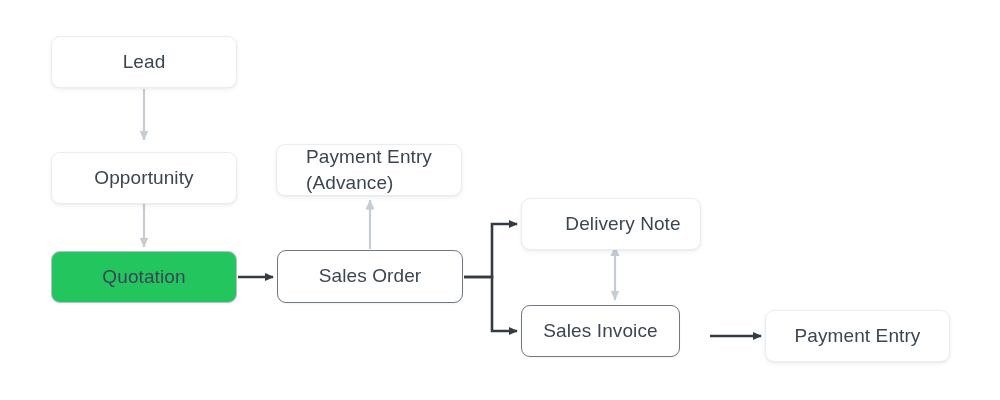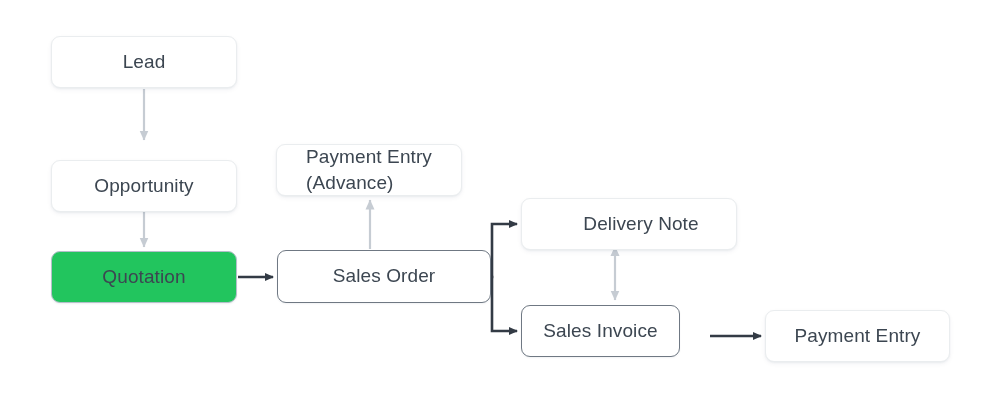--- a/index.html
+++ b/index.html
@@ -106,38 +106,38 @@
 
     <g>
       <path d="M710,336 L761,336" stroke="#333b45" stroke-width="2.6" fill="none" marker-end="url(#arrow-dark)"></path>
     </g>
   </svg>
 
   <div class="node light" style="left:51px; top:36px; width:186px; height:52px;">
     <span class="label">Lead</span>
   </div>
 
-  <div class="node light" style="left:51px; top:160px; width:186px; height:52px;">
+  <div class="node light" style="left:51px; top:152px; width:186px; height:52px;">
     <span class="label">Opportunity</span>
   </div>
 
   <div class="node selected" style="left:51px; top:251px; width:186px; height:52px;">
     <span class="label">Quotation</span>
   </div>
 
   <div class="node light" style="left:276px; top:144px; width:186px; height:52px;">
     <span class="label">Payment Entry
 (Advance)</span>
   </div>
 
-  <div class="node outlined" style="left:277px; top:250px; width:214px; height:53px;">
+  <div class="node outlined" style="left:277px; top:250px; width:186px; height:53px;">
     <span class="label">Sales Order</span>
   </div>
 
-  <div class="node light" style="left:521px; top:198px; width:216px; height:52px;padding-left:24px;">
+  <div class="node light" style="left:521px; top:198px; width:180px; height:52px;padding-left:24px;">
     <span class="label">Delivery Note</span>
   </div>
 
   <div class="node outlined" style="left:521px; top:305px; width:159px; height:52px;">
     <span class="label">Sales Invoice</span>
   </div>
 
   <div class="node light" style="left:765px; top:310px; width:185px; height:52px;">
     <span class="label">Payment Entry</span>
   </div>

